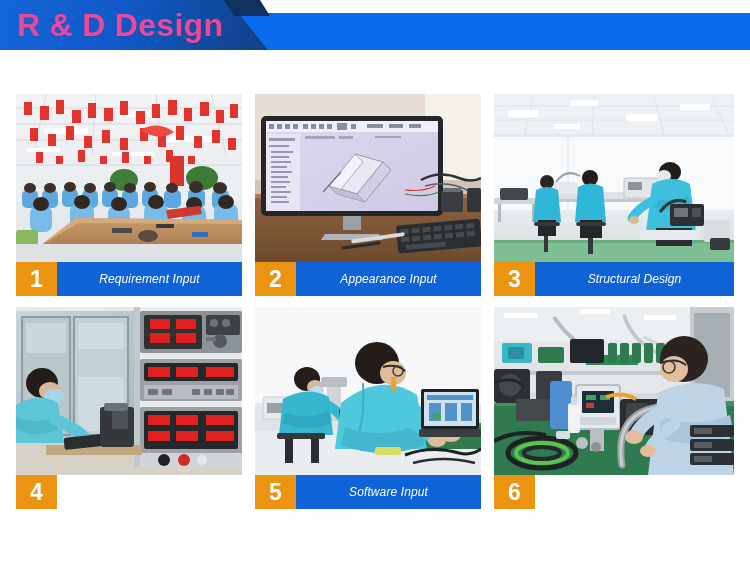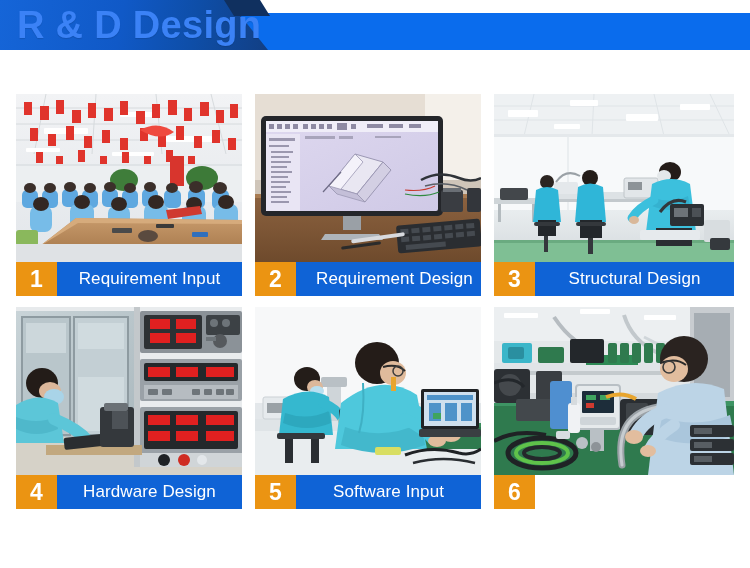--- a/index.html
+++ b/index.html
@@ -46,23 +46,23 @@
     top: 0;
     width: 46px;
     height: 16px;
     background: #10305f;
     clip-path: polygon(0 0, 36px 0, 46px 16px, 10px 16px);
   }
   .header-title {
     position: absolute;
     left: 17px;
     top: 7px;
-    font-size: 38px;
+    font-size: 32px;
     font-weight: bold;
-    color: #3b82f6;
+    color: #ec4899;
     letter-spacing: 0.3px;
     line-height: 36px;
     white-space: nowrap;
     text-shadow: 0 1px 1px rgba(0,0,0,0.12);
   }
 
   
   .grid {
     position: absolute;
     left: 16px;
@@ -106,27 +106,28 @@
     font-weight: bold;
     display: flex;
     align-items: center;
     justify-content: center;
     line-height: 1;
   }
   .caption-label {
     flex: 1 1 auto;
     background: #0f63d6;
     color: #ffffff;
-    font-size: 17px;
+    font-size: 12px;
     display: flex;
     align-items: center;
     justify-content: center;
     padding: 0 20px;
     white-space: nowrap;
     letter-spacing: 0.1px;
+    font-style: italic;
   }
 </style>
 </head>
 <body>
 
 <div class="header">
   <div class="header-bar-right"></div>
   <div class="header-block-left"></div>
   <div class="header-notch"></div>
   <div class="header-title">R &amp; D Design</div>
@@ -382,21 +383,21 @@
         <path d="M170 92 q22 -6 42 4" stroke="#5a5f66" stroke-width="1.5" fill="none"></path>
         <path d="M150 96 q18 2 30 -4" stroke="#c83a2f" stroke-width="1.2" fill="none"></path>
         <path d="M150 100 q20 4 34 -2" stroke="#2f8a3f" stroke-width="1.2" fill="none"></path>
 
         <rect x="96" y="142" width="54" height="4" rx="2" fill="#d8dade" transform="rotate(-8 122 144)"></rect>
         <rect x="86" y="150" width="40" height="3" rx="1.5" fill="#2b2b2b" transform="rotate(-8 106 151)"></rect>
       </svg>
     </div>
     <div class="caption">
       <div class="caption-num">2</div>
-      <div class="caption-label">Requirement Design</div>
+      <div class="caption-label">Appearance Input</div>
     </div>
   </div>
 
   <div class="card">
     <div class="photo">
       <svg class="photo-svg" viewBox="0 0 240 168" preserveAspectRatio="xMidYMid slice">
         <defs>
           <linearGradient id="g3f" x1="0" y1="0" x2="0" y2="1">
             <stop offset="0" stop-color="#e9edef"></stop>
               <stop offset="1" stop-color="#d3d9dc"></stop>
@@ -564,21 +565,20 @@
         <rect x="30" y="138" width="96" height="10" fill="#c2a87f"></rect>
         <rect x="48" y="128" width="56" height="12" rx="2" fill="#2a2d30" transform="rotate(-6 76 134)"></rect>
 
         <rect x="84" y="100" width="34" height="40" rx="3" fill="#34383c"></rect>
         <rect x="88" y="96" width="24" height="8" rx="2" fill="#6b7176"></rect>
         <rect x="96" y="104" width="16" height="18" fill="#4d5257"></rect>
       </svg>
     </div>
     <div class="caption">
       <div class="caption-num">4</div>
-      <div class="caption-label">Hardware Design</div>
     </div>
   </div>
 
   <div class="card">
     <div class="photo">
       <svg class="photo-svg" viewBox="0 0 226 168" preserveAspectRatio="xMidYMid slice">
         <rect width="226" height="168" fill="#f3f5f6"></rect>
         <rect x="0" y="0" width="226" height="96" fill="#f7f8f9"></rect>
         <rect x="0" y="96" width="226" height="16" fill="#e3e7ea"></rect>
 

